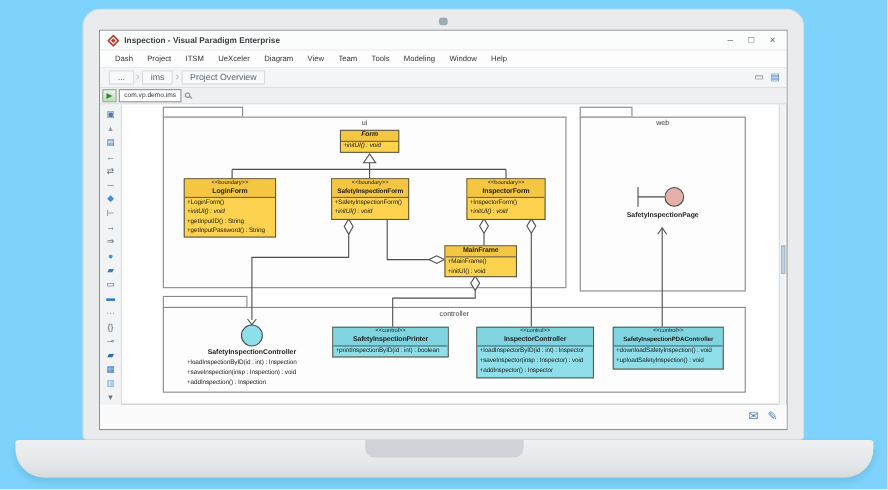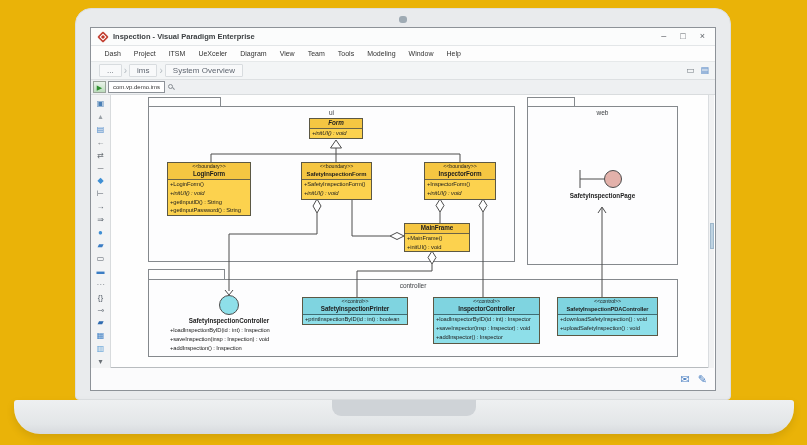--- a/index.html
+++ b/index.html
@@ -1,18 +1,18 @@
 <!DOCTYPE html>
 <html><head>
 <meta charset="utf-8">
 <style>
   * { margin:0; padding:0; box-sizing:border-box; }
   html,body { background:#ffffff; }
   body { font-family:"Liberation Sans","DejaVu Sans",sans-serif; }
-  #stage { position:relative; width:807px; height:445px; overflow:hidden; background:#eab308; }
+  #stage { position:relative; width:807px; height:445px; overflow:hidden; background:#7dd3fc; }
 
   
   .bezel { position:absolute; left:75px; top:8px; width:656px; height:392px;
            background:#e9ebed; border:1px solid #dcdfe1; border-radius:16px 16px 4px 4px; }
   .camera { position:absolute; left:399px; top:16px; width:8px; height:7px;
             background:#9fabb4; border-radius:3px; }
   .base { position:absolute; left:14px; top:400px; width:780px; height:34px;
           background:linear-gradient(#eef0f1, #e3e6e8 70%, #d7dadd);
           border-radius:3px 3px 26px 26px; box-shadow:0 4px 8px rgba(0,0,0,0.10); }
   .notch { position:absolute; left:332px; top:400px; width:144px; height:16px;
@@ -117,21 +117,21 @@
       <span>Modeling</span>
       <span>Window</span>
       <span>Help</span>
     </div>
 
     <div class="crumbbar">
       <span class="crumb">...</span>
       <span class="crumb-sep">›</span>
       <span class="crumb">ims</span>
       <span class="crumb-sep">›</span>
-      <span class="crumb">System Overview</span>
+      <span class="crumb">Project Overview</span>
       <div class="crumb-icons">
         <span style="color:#7a8187">▭</span>
         <span style="color:#4a7fc1">▤</span>
       </div>
     </div>
 
     <div class="tabrow">
       <div class="playbtn">
         <span>▶</span>
       </div>

